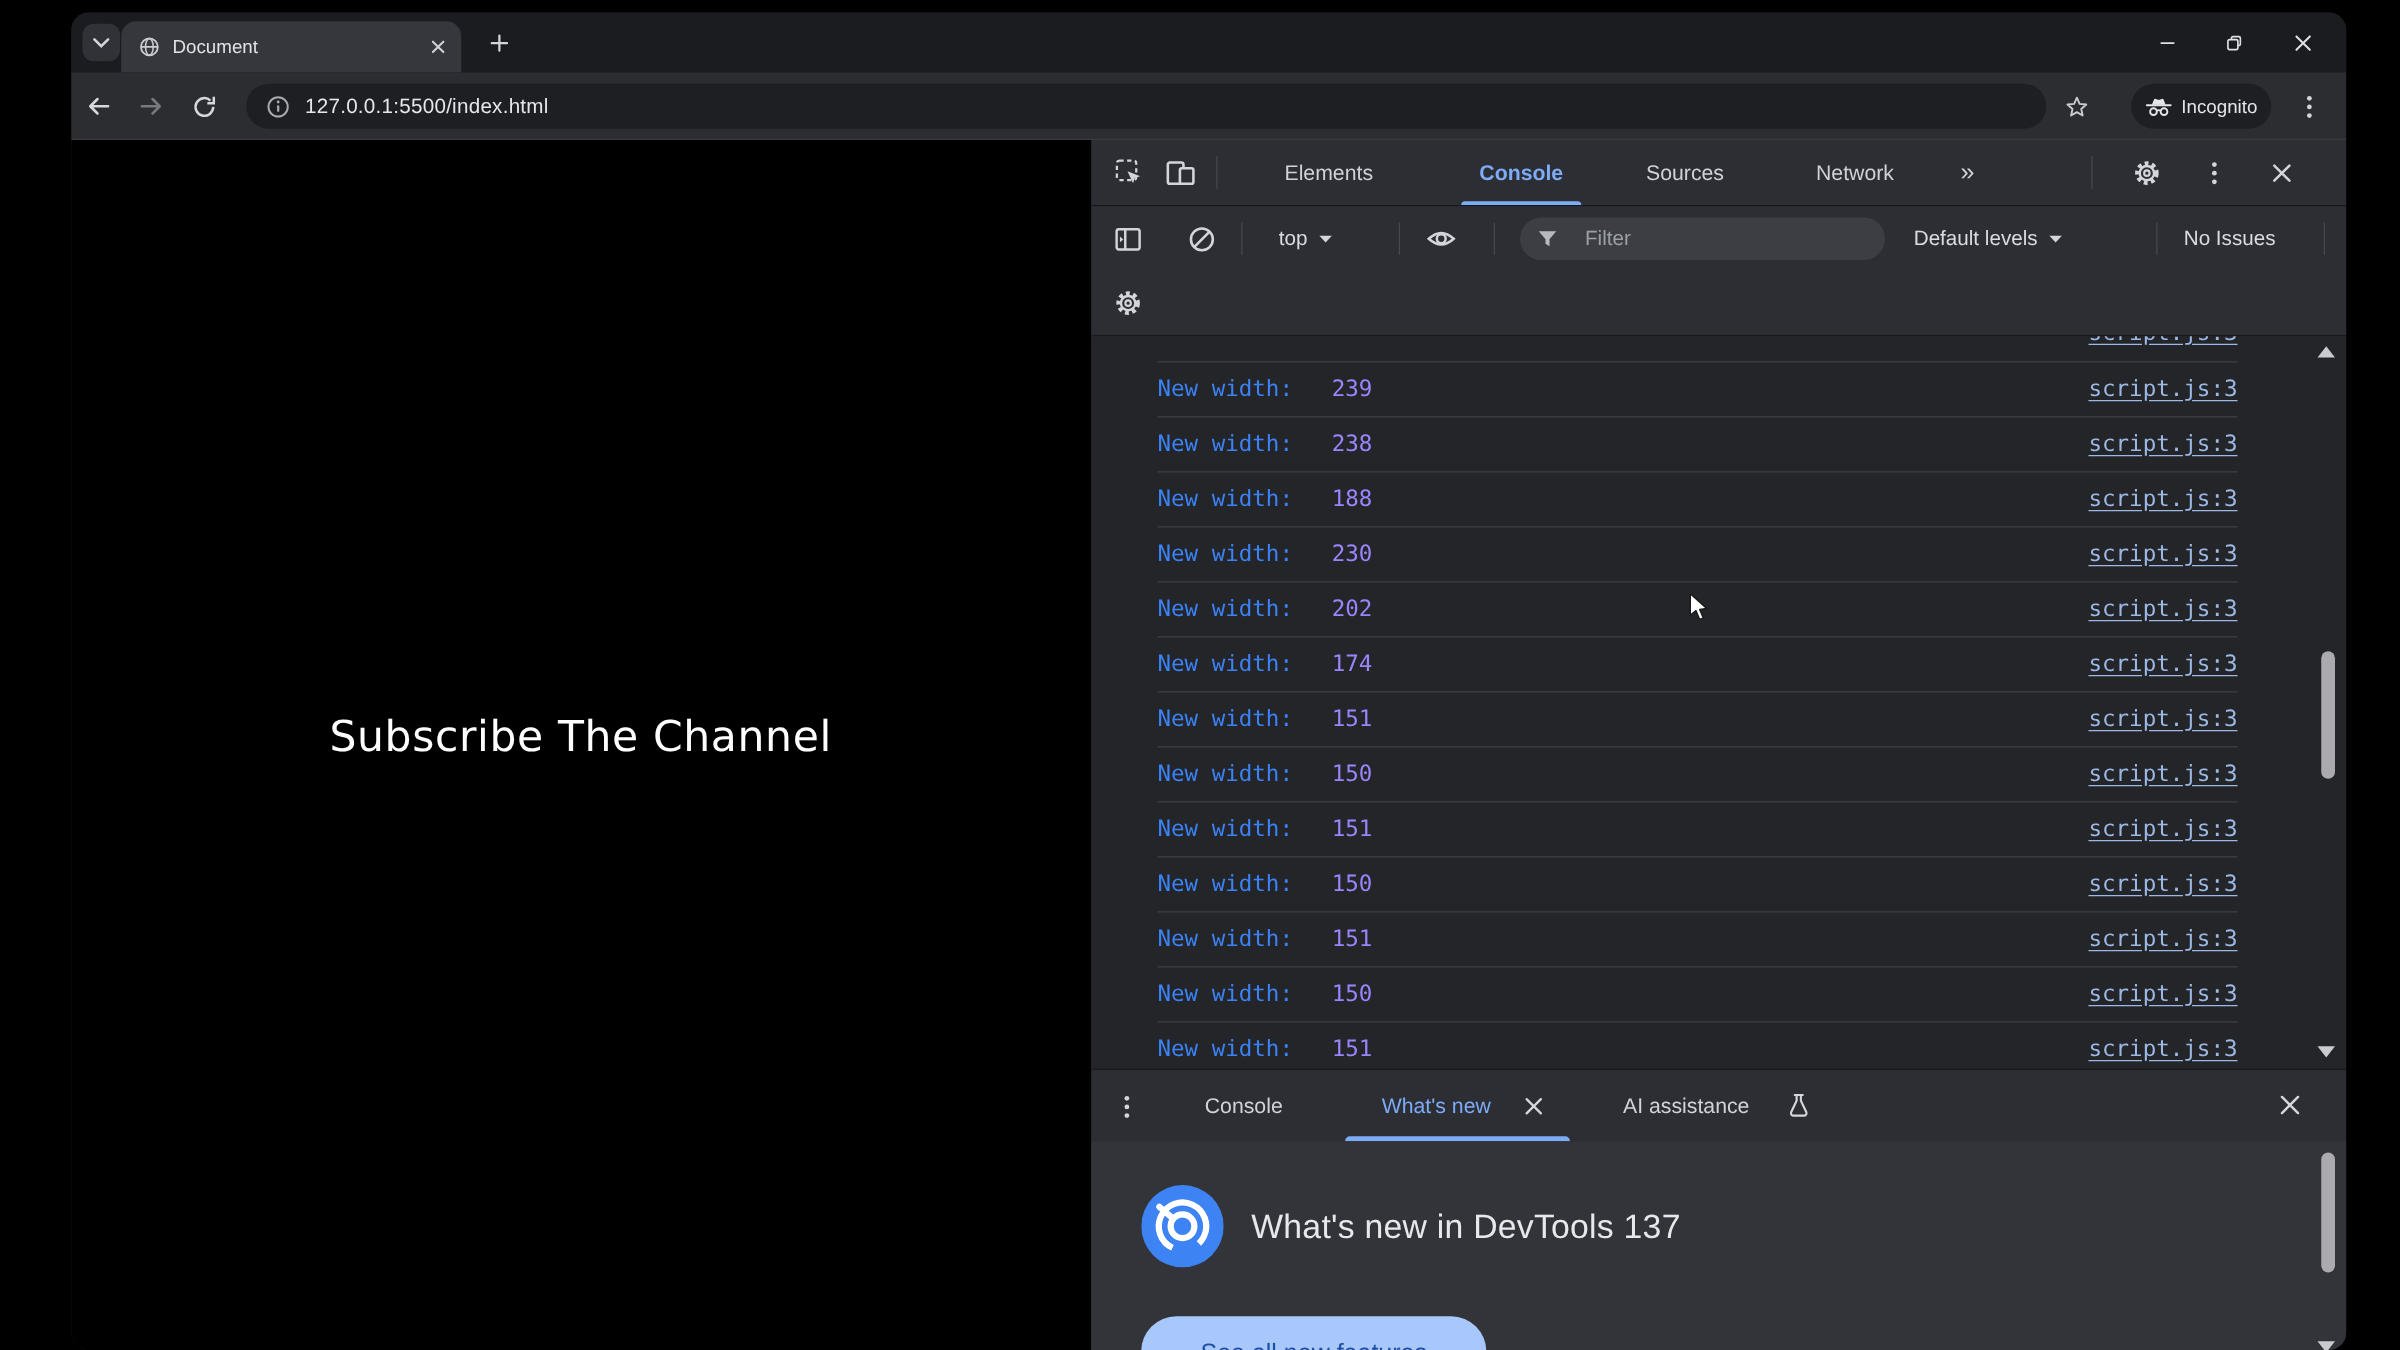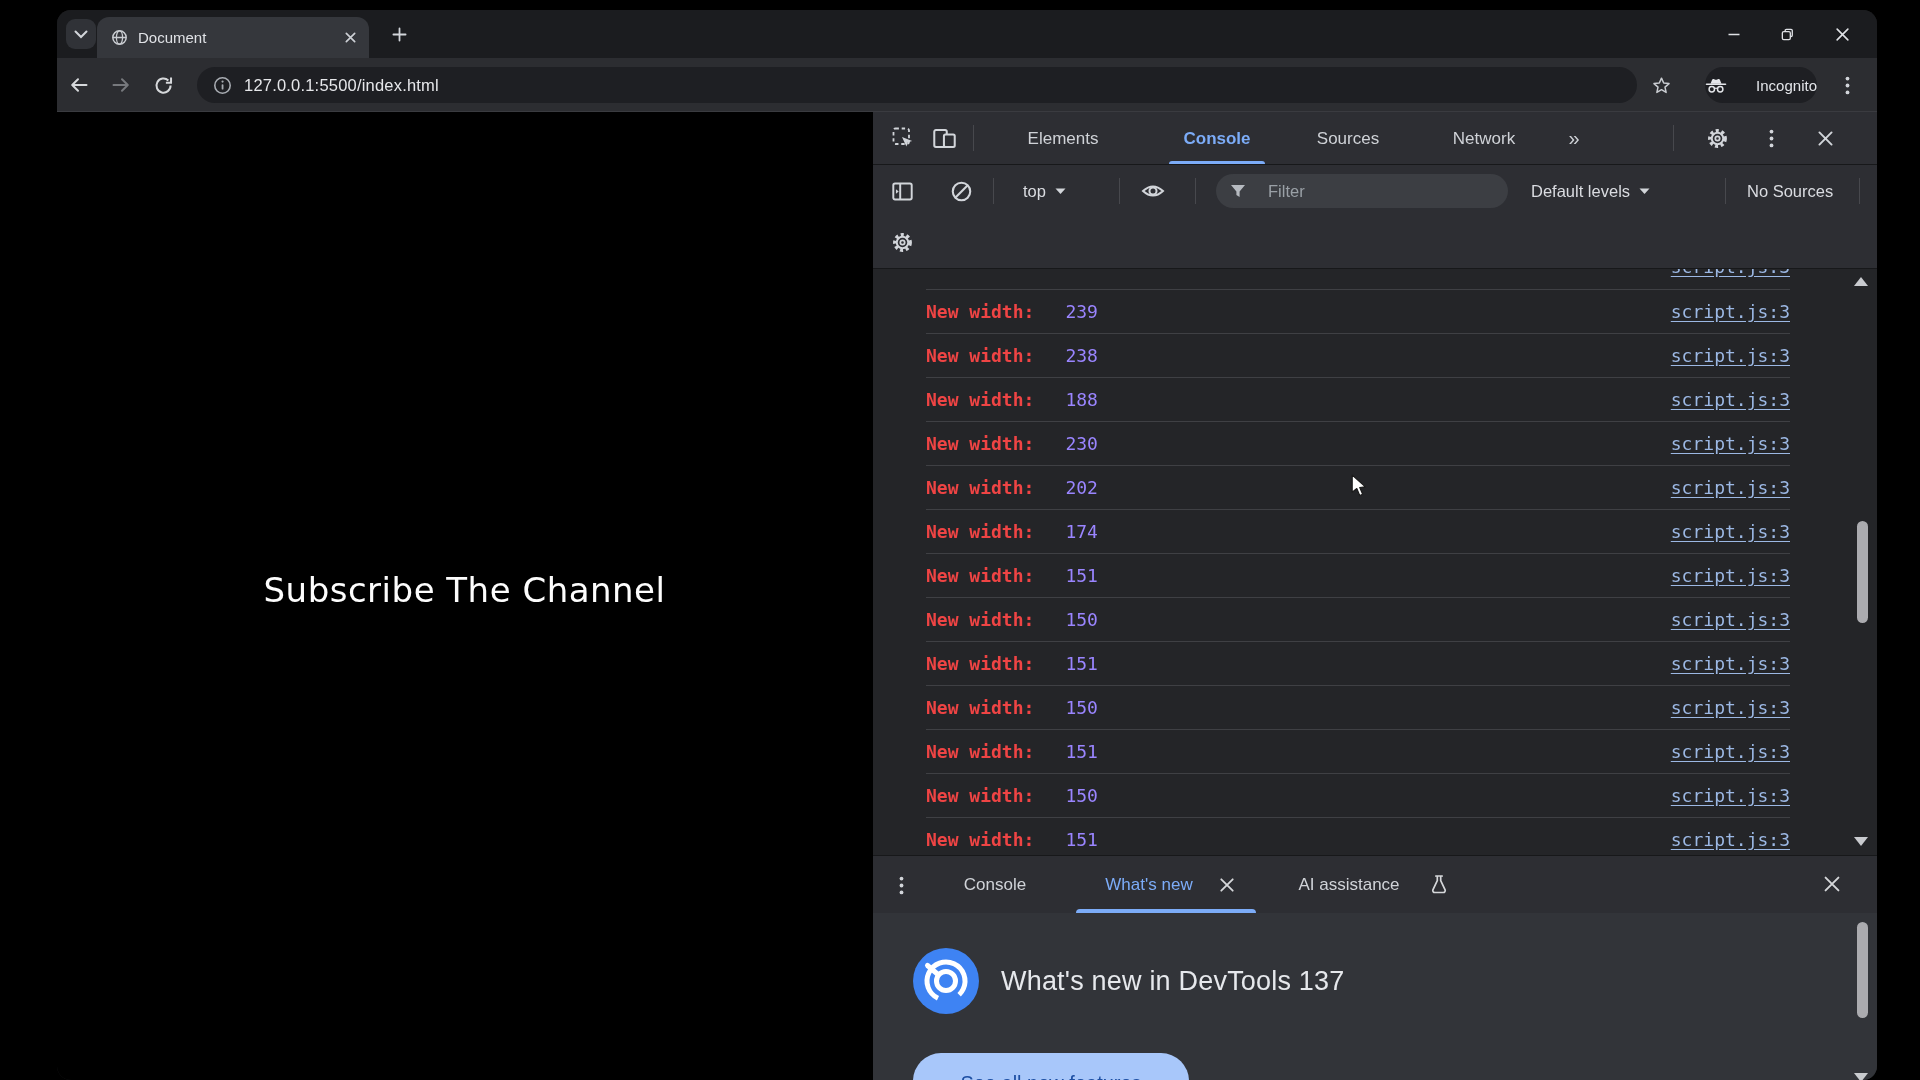--- a/index.html
+++ b/index.html
@@ -22,21 +22,21 @@
   .winctl { top:0; height:48px; width:30px; display:flex; align-items:center; justify-content:center; }
 
   
   #toolbar { position:absolute; left:0; top:48px; right:0; height:54px; background:#2c2d31;
              border-bottom:1px solid #3a3b40; }
   .navbtn { top:15px; width:24px; height:24px; display:flex; align-items:center; justify-content:center; }
   #omnibox { left:140px; top:9px; width:1440px; height:36px; background:#1e1f23; border-radius:18px;
              display:flex; align-items:center; padding:0 16px; }
   #omnibox .url { margin-left:12px; font-size:16.5px; color:#e6e7ea; letter-spacing:.2px; }
   #incognito-badge { left:1648px; top:9px; width:112px; height:36px; background:#1e1f23; border-radius:18px;
-             display:flex; align-items:center; justify-content:space-between; gap:7px; }
+             display:flex; align-items:center; justify-content:center; gap:7px; }
   #incognito-badge span { font-size:15px; color:#e3e5e9; }
 
   
   #content { position:absolute; left:0; top:102px; right:0; bottom:0; }
   #page { position:absolute; left:0; top:0; width:815px; height:100%; background:#000; }
   #page h1 { position:absolute; left:0; right:0; top:458px; text-align:center;
              font-family:"DejaVu Sans", sans-serif; font-weight:400; font-size:34px; color:#fdfdfd;
              letter-spacing:.5px; }
 
   
@@ -61,21 +61,21 @@
   .tool-label { top:0; height:52px; line-height:52px; font-size:16.5px; color:#dadce1;
                 display:flex; align-items:center; gap:9px; }
 
   
   #dt-output { position:absolute; left:0; top:157px; right:0; height:586px; background:#242528; overflow:hidden; }
   #top-partial-link { right:87px; top:-13px; }
   #first-sep { left:53px; right:87px; top:20px; height:1px; background:#3f4044; }
   #console-messages { position:absolute; left:53px; right:87px; top:21px; }
   .msg { height:44px; border-bottom:1px solid #3f4044; display:flex; align-items:center;
          font-family:"DejaVu Sans Mono", monospace; font-size:18px; }
-  .msg .lbl { color:#ef4444;font-weight:bold; }
+  .msg .lbl { color:#3b82f6; }
   .msg .val { color:#9a85ff; margin-left:31px; }
   .msg .src { margin-left:auto; }
   .srclink { font-family:"DejaVu Sans Mono", monospace; font-size:18px; color:#9cb8e4;
              text-decoration:underline; text-underline-offset:3px; }
 
   
   .sb-thumb { width:11px; border-radius:6px; background:#ababaf; }
   .sb-up { width:0; height:0; border-left:7px solid transparent; border-right:7px solid transparent;
            border-bottom:9px solid #c9cbcf; }
   .sb-down { width:0; height:0; border-left:7px solid transparent; border-right:7px solid transparent;
@@ -278,21 +278,21 @@
           <input type="text" placeholder="Filter" style="">
         </div>
         <div class="tool-label abs" style="left:658px">
           <span>Default levels</span>
           <svg width="11" height="7" viewBox="0 0 11 7">
             <path d="M0.5 0.5 L5.5 6 L10.5 0.5 z" fill="#d2d5da"></path>
           </svg>
         </div>
         <div class="vsep abs" style="left:852px"></div>
         <div class="tool-label abs" style="left:874px">
-          <span>No Sources</span>
+          <span>No Issues</span>
         </div>
         <div class="vsep abs" style="left:986px"></div>
         <div class="icnbtn abs" style="left:18px;top:66px">
           <svg width="23" height="23" viewBox="0 0 20 20">
             <circle cx="10" cy="10" r="6.6" fill="none" stroke="#d2d5da" stroke-width="3.2" stroke-dasharray="2.6 2.3"></circle>
             <circle cx="10" cy="10" r="5" fill="none" stroke="#d2d5da" stroke-width="1.7"></circle>
             <circle cx="10" cy="10" r="1.9" fill="none" stroke="#d2d5da" stroke-width="1.5"></circle>
           </svg>
         </div>
       </div>

